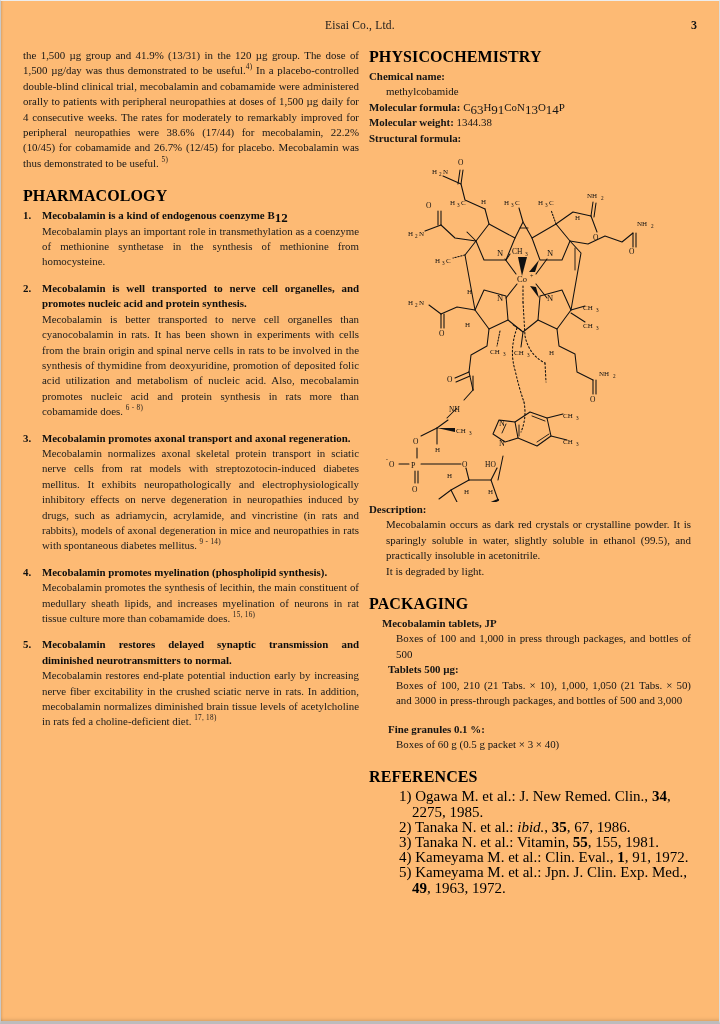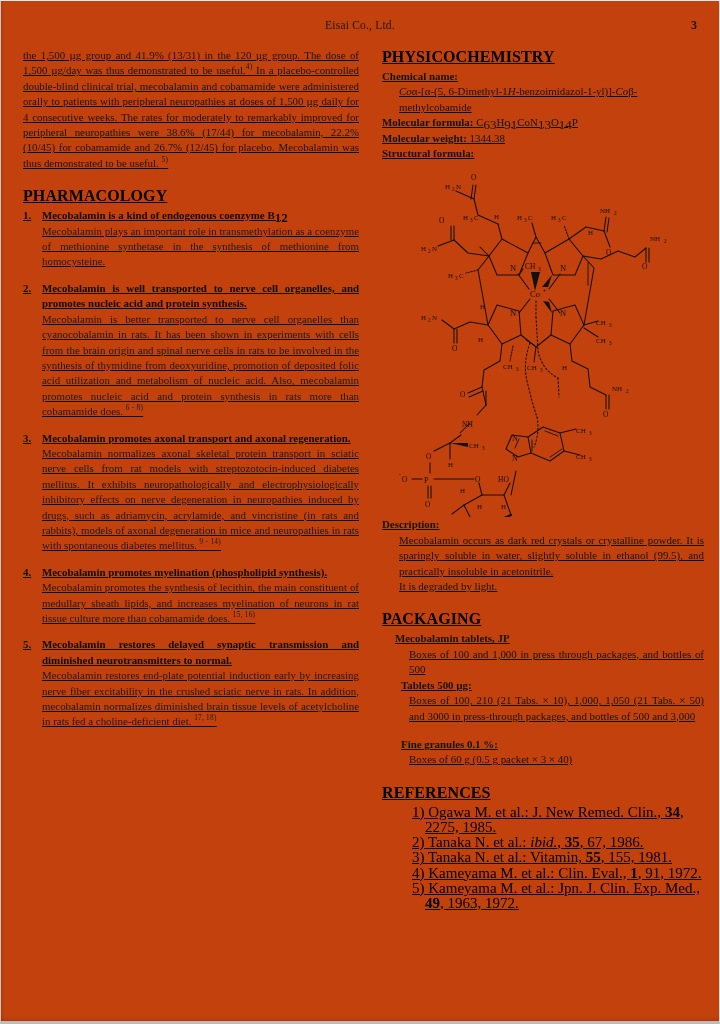--- a/index.html
+++ b/index.html
@@ -6,21 +6,21 @@
   html, body {
     margin: 0; padding: 0;
     width: 720px; height: 1024px;
     background: #ffffff;
     font-family: "Liberation Serif", "DejaVu Serif", serif;
   }
   .page {
     position: relative;
     width: 720px;
     height: 1024px;
-    background: #c2410c;
+    background: #fdba74;
     border-left: 1px solid #c9c9c9;
     border-top: 1px solid #ededed;
     border-right: 1px solid #dcdcdc;
     border-bottom: 3px solid #bcbcbc;
     box-shadow: inset 3px 0 3px -3px rgba(0,0,0,0.25),
                 inset 0 -4px 4px -4px rgba(0,0,0,0.25);
     overflow: hidden;
     padding: 16px;
   }
   .header {
@@ -45,22 +45,21 @@
     color: #141414;
   }
 
   .columns {
     position: absolute;
     top: 47px;
     left: 22px;
     right: 18px;
     bottom: 8px;
     display: flex;
-    gap: 23px;
-    text-decoration: underline;
+    gap: 10px;
   }
   .col-left { width: 336px; flex: 0 0 336px; }
   .col-right { width: 322px; flex: 0 0 322px; }
 
   p, div.para {
     margin: 0;
     font-size: 10.9px;
     line-height: 15.4px;
     color: #161616;
     text-align: justify;
@@ -198,21 +197,20 @@
       </div>
 
     </div>
 
     <div class="col-right">
 
       <div class="secheading first">PHYSICOCHEMISTRY</div>
 
 
       <div class="kv"><b>Chemical name:</b></div>
-      <div class="kv indent1"><span class="ital">Co</span><span>α-[α-(5, 6-Dimethyl-1</span><span class="ital">H</span><span>-benzoimidazol-1-yl)]-</span><span class="ital">Co</span><span>β-</span></div>
       <div class="kv indent1">methylcobamide</div>
 
       <div class="kv"><b>Molecular formula:</b> <span id="mformula"><span>C</span><sub class="sb">63</sub><span>H</span><sub class="sb">91</sub><span>Co</span><span>N</span><sub class="sb">13</sub><span>O</span><sub class="sb">14</sub><span>P</span></span></div>
 
       <div class="kv"><b>Molecular weight:</b> <span>1344.38</span></div>
 
       <div class="kv"><b>Structural formula:</b></div>
 
       <div class="structure-wrap">
         <svg width="322" height="352" viewBox="0 0 322 352" xmlns="http://www.w3.org/2000/svg">

